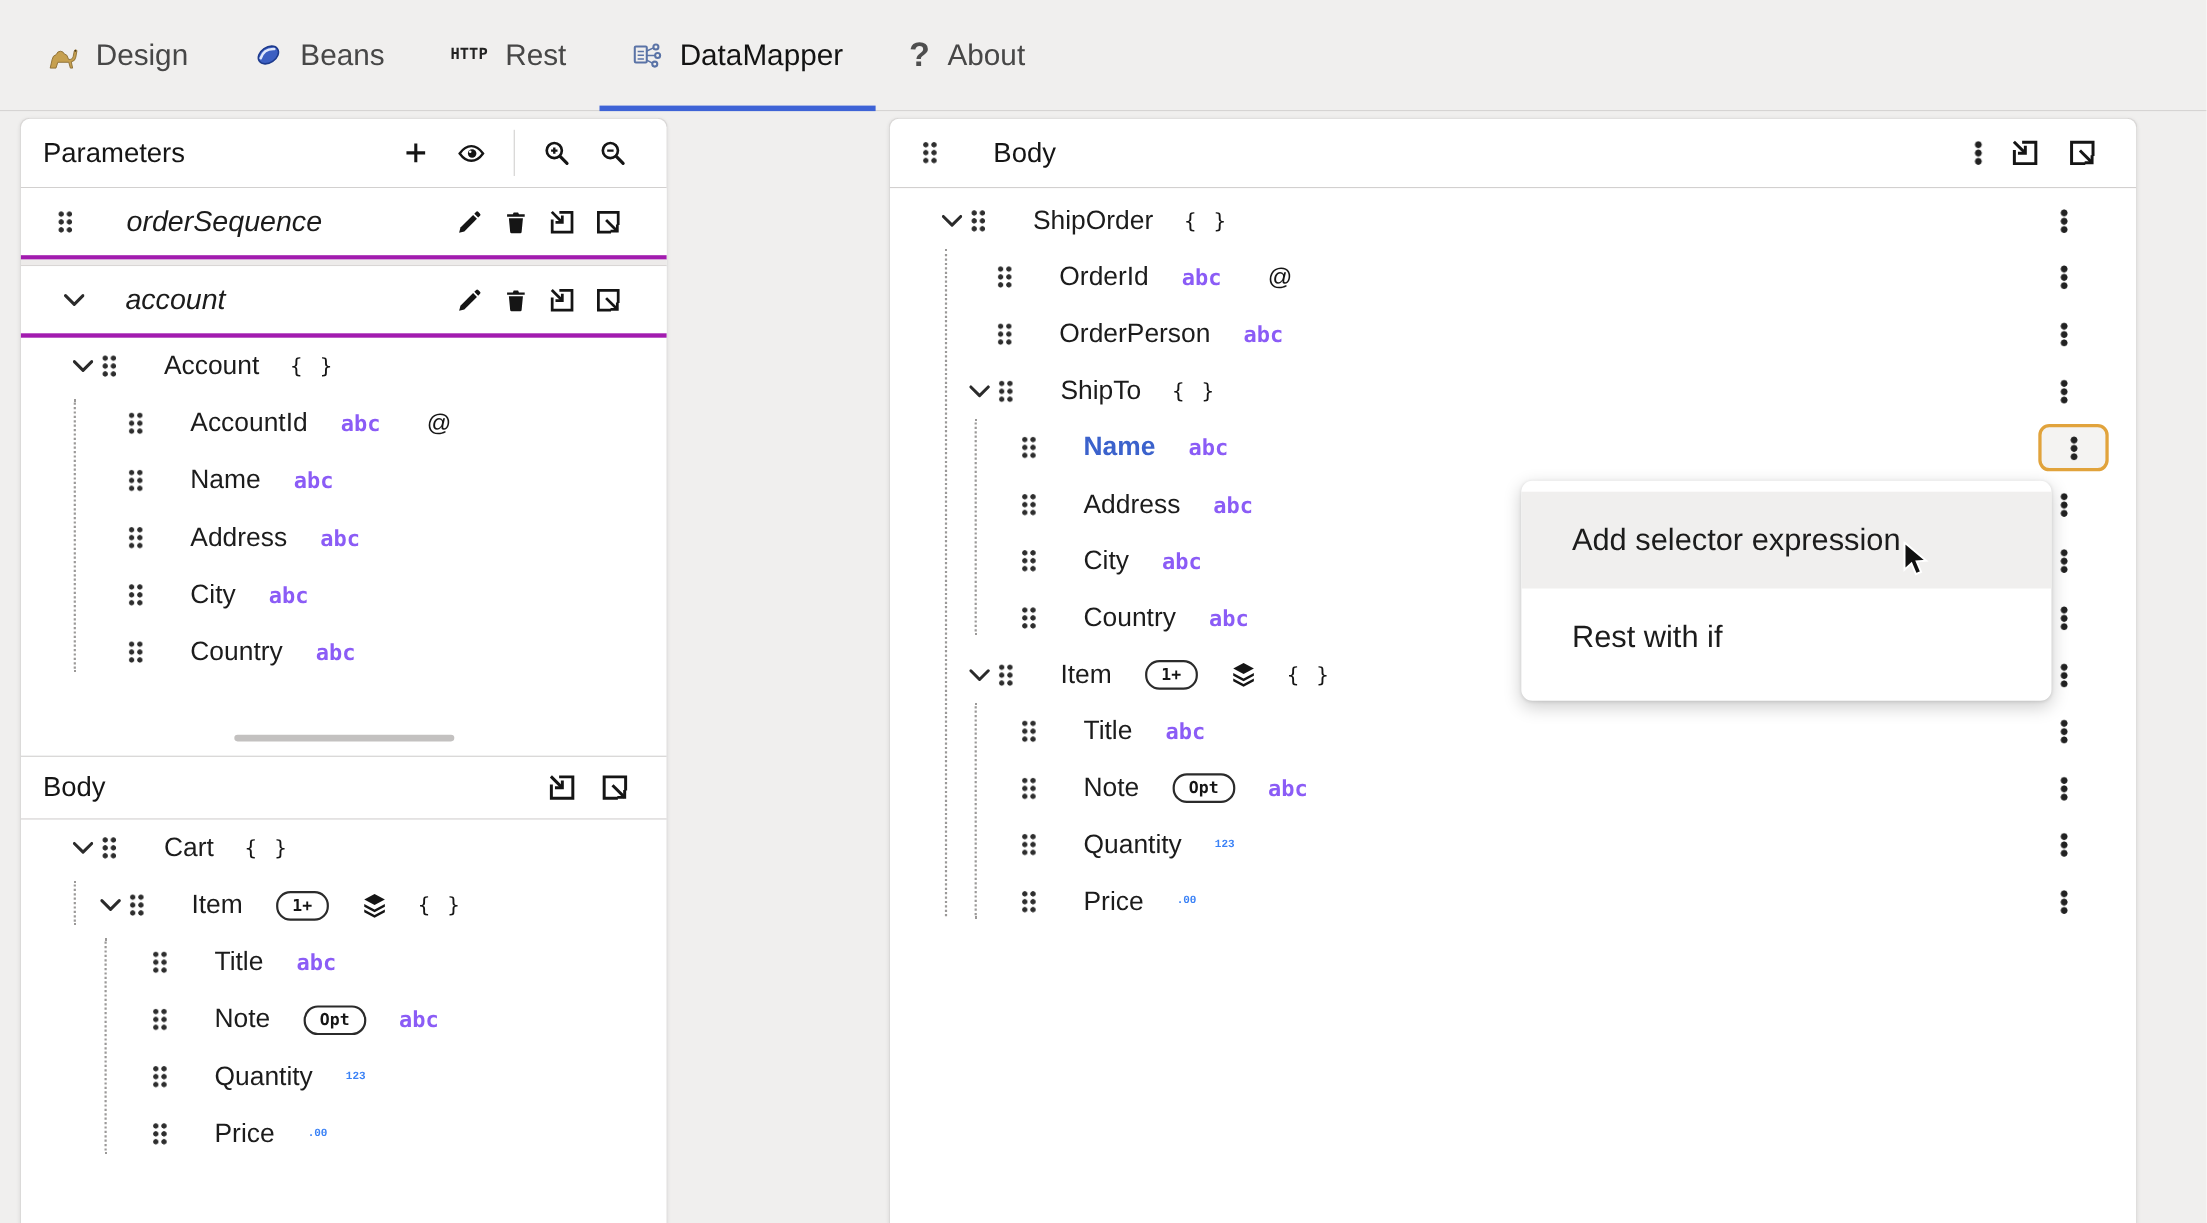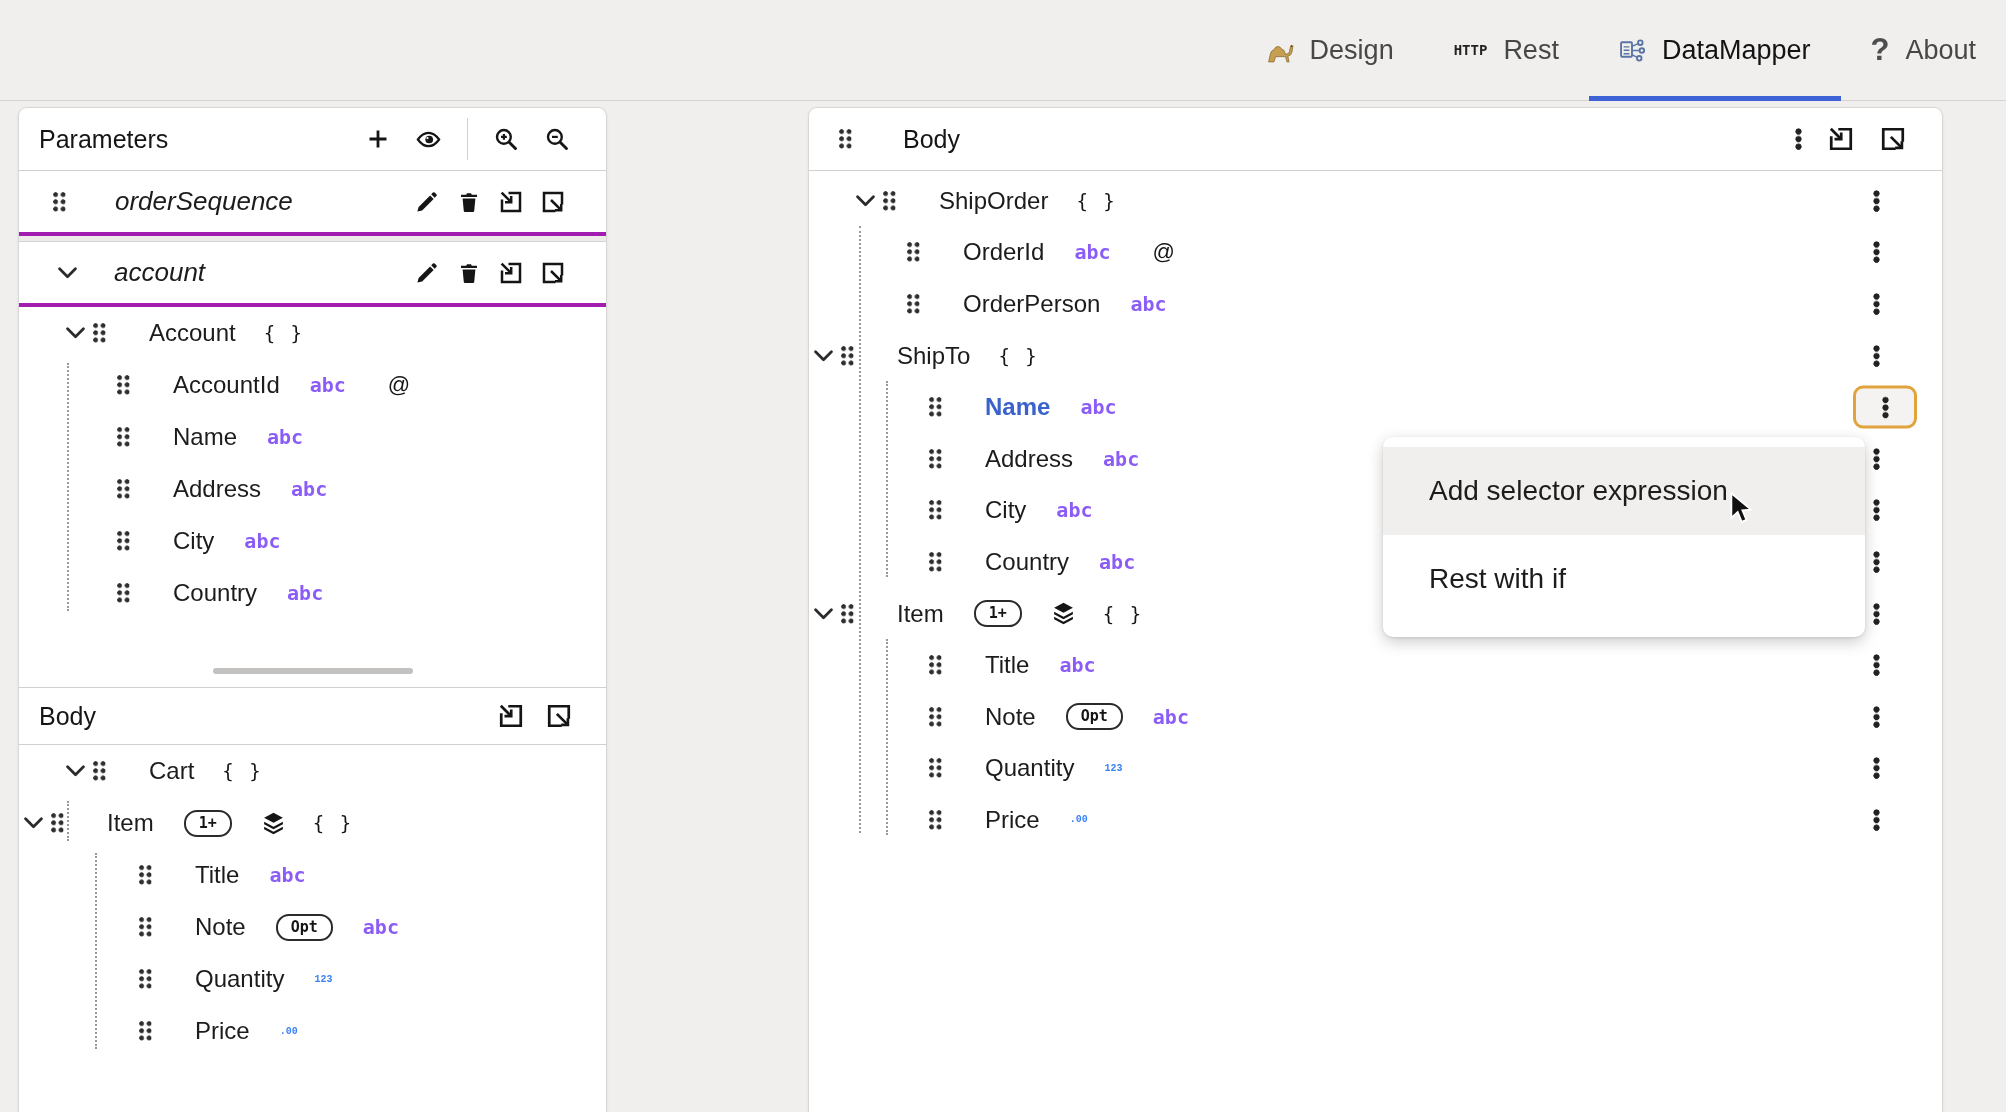--- a/index.html
+++ b/index.html
@@ -1,21 +1,21 @@
 <!DOCTYPE html>
 <html><head>
 <meta charset="utf-8">
 <style>
   * { margin:0; padding:0; box-sizing:border-box; }
   html,body { width:2006px; height:1112px; }
   body { position:relative; background:#f0efee; font-family:"Liberation Sans",sans-serif; color:#1c1c1c; overflow:hidden; }
 
   
   .topnav { position:absolute; left:0; top:0; width:2006px; height:101px;
-            border-bottom:1px solid #d6d4d3; display:flex; align-items:stretch; padding-left:12px;justify-content:flex-end; }
+            border-bottom:1px solid #d6d4d3; display:flex; align-items:stretch; padding-left:12px; }
   .tab { position:relative; display:flex; align-items:center; gap:16px; padding:0 30px; cursor:pointer; }
   .tab .tlabel { font-size:27px; color:#474747; }
   .tab.active .tlabel { color:#131313; }
   .tab.active::after { content:""; position:absolute; left:0; right:0; bottom:-1px; height:5px; background:#3e63d6; }
   .httpglyph { font-family:"DejaVu Sans Mono",monospace; font-weight:bold; font-size:14px; letter-spacing:0; color:#222; }
   .qglyph { font-size:31px; font-weight:bold; color:#4e4e4e; }
 
   
   .panel { position:absolute; top:107px; height:1005px; background:#fff;
            border:1px solid #d9d7d6; border-bottom:none; border-radius:9px 9px 0 0;
@@ -38,21 +38,21 @@
   .pname { font-size:26px; font-style:italic; color:#1c1c1c; margin-left:33px; }
   .rowicons { display:flex; align-items:center; gap:18px; margin-left:auto; }
 
   
   .tree { position:relative; }
   .trow { position:relative; display:flex; align-items:center; }
   .lrow { height:52px; }
   .rrow { height:51.6px; }
   .l0  { padding-left:42px; }
   .l1  { padding-left:98px; }
-  .l1c { }
+  .l1c { padding-left:67px; }
   .l2  { padding-left:120px; }
   .chev { width:28px; margin-right:4px; display:flex; justify-content:center; flex:none; cursor:pointer; }
   .grip { width:14px; height:20px; flex:none; margin-right:42px; cursor:grab;
           background-image:radial-gradient(circle at 2.6px 2.6px,#2e2e2e 2.1px,transparent 2.7px);
           background-size:7.5px 7.2px; }
   .lbl { font-size:24px; color:#1c1c1c; white-space:nowrap; }
   .lbl.selected { color:#3b62cc; font-weight:bold; }
   .t-abc { font-family:"DejaVu Sans Mono",monospace; font-weight:bold; font-size:20px; margin-left:30px; color:#8b5cf6; }
   .t-num { font-family:Liberation Mono, monospace; font-weight:bold; font-size:10px; margin-left:30px; color:#3b82f6; }
   .t-brace { font-family:"DejaVu Sans Mono",monospace; font-size:19px; margin-left:28px; color:#151515; letter-spacing:2px; }
@@ -161,20 +161,26 @@
 </svg>
 
 <nav class="topnav">
   <div class="tab">
     <svg class="ic" width="29" height="27">
         <use href="#ic-camel"></use>
       </svg>
     <span class="tlabel">Design</span>
   </div>
   <div class="tab">
+    <svg class="ic" width="26" height="26">
+        <use href="#ic-bean"></use>
+      </svg>
+    <span class="tlabel">Beans</span>
+  </div>
+  <div class="tab">
     <span class="httpglyph">HTTP</span>
     <span class="tlabel">Rest</span>
   </div>
   <div class="tab active">
     <svg class="ic" width="27" height="27">
         <use href="#ic-dm"></use>
       </svg>
     <span class="tlabel">DataMapper</span>
   </div>
   <div class="tab">

